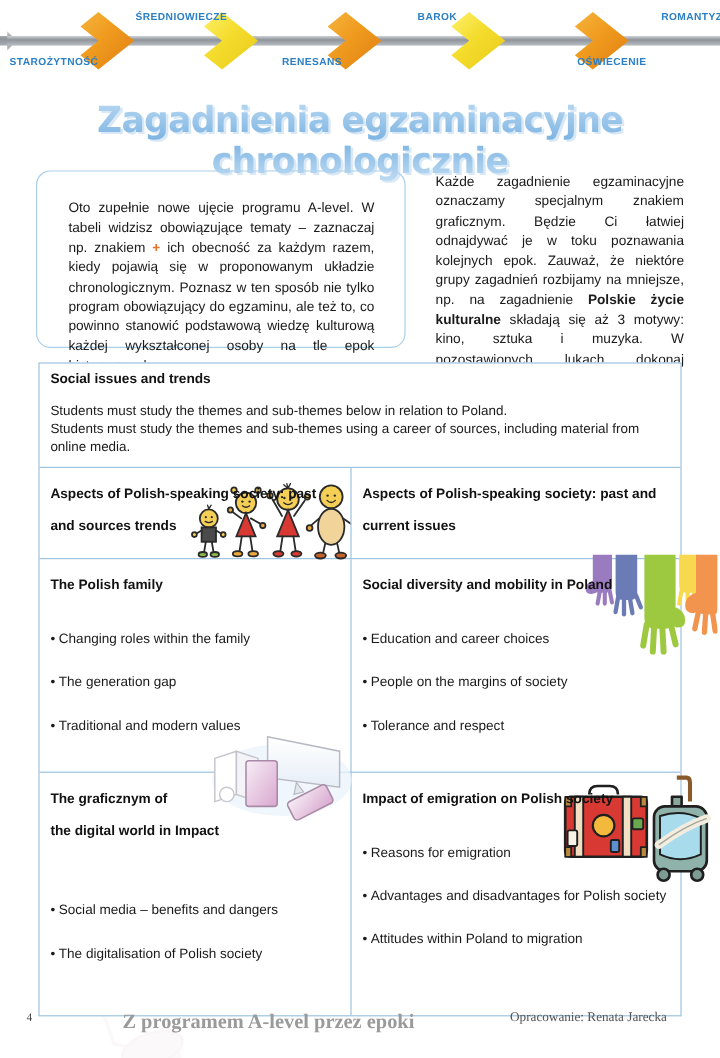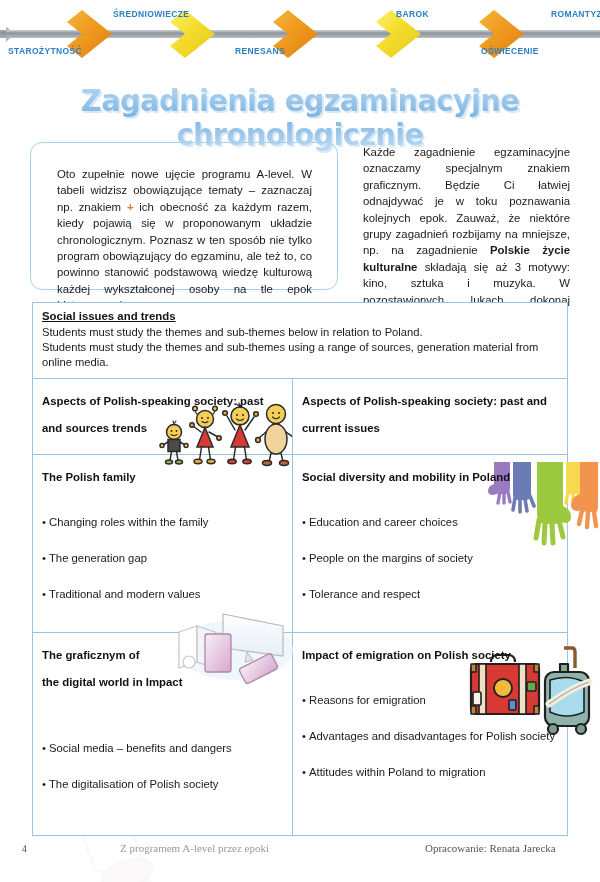--- a/index.html
+++ b/index.html
@@ -127,22 +127,21 @@
   .t-row { display: flex; }
   .t-banner {
     border-bottom: 1.2px solid #9cc3e0;
     padding: 6px 8px 7px 9px;
   }
   .t-banner .bt {
     font-size: 11.4px;
     font-weight: bold;
     color: #111;
     line-height: 15px;
-    margin-bottom: 1px;
-    text-decoration: underline;
+    margin-bottom: 12px;
   }
   .t-banner .bl {
     font-size: 11.2px;
     color: #1a1a1a;
     line-height: 15.2px;
   }
   .t-cell {
     box-sizing: border-box;
     position: relative;
     padding: 9px 9px 9px 9px;
@@ -192,24 +191,25 @@
   }
   #pagenum {
     position: absolute;
     left: 22px; top: 8px;
     font-family: "Liberation Serif", serif;
     font-size: 9.5px;
     color: #444;
   }
   #foot-center {
     position: absolute;
-    left: 120px; top: 6px;
+    left: 102px; top: 6px;
     font-family: "Liberation Serif", serif;
-    font-size: 11px;
+    font-size: 17px;
     color: #9a9a9a;
+    font-weight: bold;
   }
   #foot-right {
     position: absolute;
     left: 425px; top: 6px;
     font-family: "Liberation Serif", serif;
     font-size: 11px;
     color: #555;
   }
 
   
@@ -266,21 +266,21 @@
         <path d="M185 10 L215 34 L185 58 L170 46 L185 34 L170 22 Z" fill="url(#yellowG)"></path>
         <path d="M288 10 L318 34 L288 58 L273 46 L288 34 L273 22 Z" fill="url(#orangeG)"></path>
         <path d="M391 10 L421 34 L391 58 L376 46 L391 34 L376 22 Z" fill="url(#yellowG)"></path>
         <path d="M494 10 L524 34 L494 58 L479 46 L494 34 L479 22 Z" fill="url(#orangeG)"></path>
       </g>
     </svg>
 
     <div class="tl-label" style="left:8px; top:46px;">STAROŻYTNOŚĆ</div>
     <div class="tl-label" style="left:113px; top:9px;">ŚREDNIOWIECZE</div>
     <div class="tl-label" style="left:235px; top:46px;">RENESANS</div>
-    <div class="tl-label" style="left:348px; top:9px;margin-left:48px;">BAROK</div>
+    <div class="tl-label" style="left:348px; top:9px;">BAROK</div>
     <div class="tl-label" style="left:437px; top:46px;margin-left:44px;">OŚWIECENIE</div>
     <div class="tl-label" style="left:551px; top:9px;">ROMANTYZ</div>
   </div>
 
   <div id="title-shadow">Zagadnienia egzaminacyjne chronologicznie</div>
   <div id="title">Zagadnienia egzaminacyjne chronologicznie</div>
 
   <div id="intro">
     <div id="intro-left">
       <p><span>Oto zupełnie nowe ujęcie programu A-level. W tabeli widzisz obowiązujące tematy – zaznaczaj np. znakiem </span><span class="plus-mark">+</span><span> ich obecność za każdym razem, kiedy pojawią się w proponowanym układzie chronologicznym. Poznasz w ten sposób nie tylko program obowiązujący do egzaminu, ale też to, co powinno stanowić podstawową wiedzę kulturową każdej wykształconej osoby na tle epok historycznych.</span></p>
@@ -288,21 +288,21 @@
     <div id="intro-right">
       <p><span>Każde zagadnienie egzaminacyjne oznaczamy specjalnym znakiem graficznym. Będzie Ci łatwiej odnajdywać je w toku poznawania kolejnych epok. Zauważ, że niektóre grupy zagadnień rozbijamy na mniejsze, np. na zagadnienie </span><b>Polskie życie kulturalne</b><span> składają się aż 3 motywy: kino, sztuka i muzyka. W pozostawionych lukach dokonaj tłumaczeń na polski.</span></p>
     </div>
   </div>
 
   <div id="tbl">
 
     <div class="t-banner">
       <div class="bt">Social issues and trends</div>
       <div class="bl">Students must study the themes and sub-themes below in relation to Poland.</div>
-      <div class="bl">Students must study the themes and sub-themes using a range of sources, generation material from online media.</div>
+      <div class="bl">Students must study the themes and sub-themes using a career of sources, including material from online media.</div>
     </div>
 
     <div class="t-row row-a bordered">
       <div class="t-cell left">
         <div class="c-head">Aspects of Polish-speaking society: past</div>
         <div class="c-head">and sources trends</div>
       </div>
       <div class="t-cell right">
         <div class="c-head">Aspects of Polish-speaking society: past and</div>
         <div class="c-head">current issues</div>

